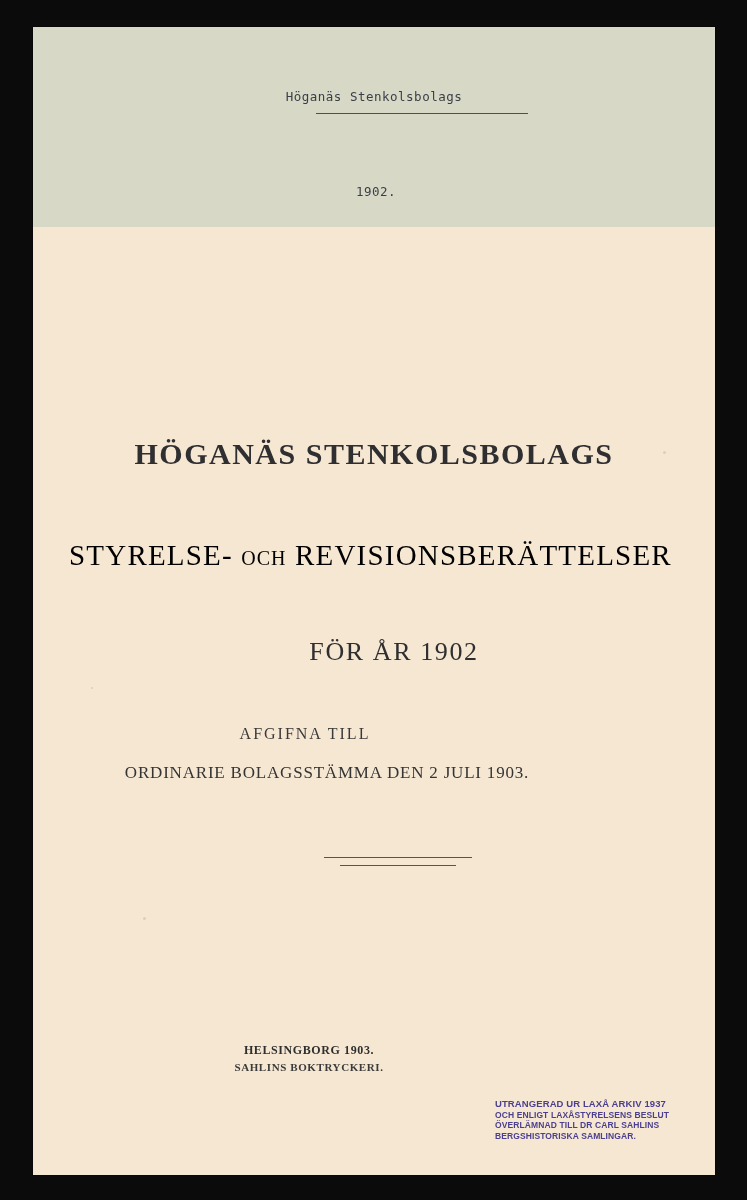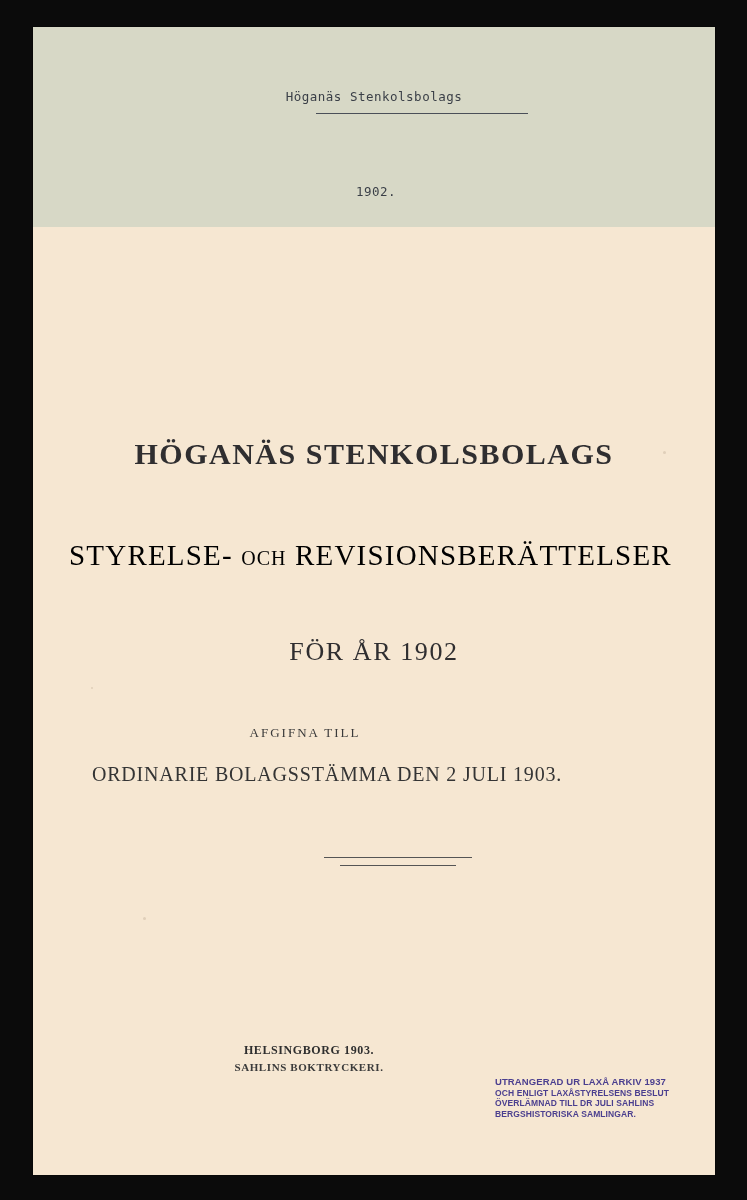--- a/index.html
+++ b/index.html
@@ -121,40 +121,41 @@
 
   .t-year {
     position: absolute;
     left: 0;
     top: 610px;
     width: 682px;
     text-align: center;
     font-size: 26px;
     letter-spacing: 1.6px;
     color: #2f2e30;
+    padding-left: 20px;
   }
 
   .t-afgifna {
     position: absolute;
     left: 0;
     top: 698px;
     width: 544px;
     text-align: center;
-    font-size: 13px;
+    font-size: 16px;
     letter-spacing: 2px;
     color: #3a3a3a;
   }
 
   .t-stamma {
     position: absolute;
     left: 0;
     top: 736px;
     width: 588px;
     text-align: center;
-    font-size: 20px;
+    font-size: 17px;
     letter-spacing: 0.8px;
     color: #343434;
   }
 
   .divider {
     position: absolute;
     left: 291px;
     top: 830px;
     width: 148px;
     height: 0;
@@ -184,21 +185,21 @@
     font-weight: 700;
     letter-spacing: 0.6px;
     margin-top: 3px;
     color: #3b3b3b;
   }
 
   
   .stamp {
     position: absolute;
     left: 462px;
-    top: 1050px;
+    top: 1072px;
     width: 200px;
     color: #4b3f8f;
     font-family: "Liberation Sans", sans-serif;
     font-size: 8.5px;
     line-height: 10.5px;
     font-weight: 700;
     letter-spacing: 0.1px;
   }
   .stamp .ink {
     display: block;
@@ -244,21 +245,21 @@
       <div class="divider second"></div>
 
       <div class="imprint">
         <div class="l1">HELSINGBORG 1903.</div>
         <div class="l2">SAHLINS BOKTRYCKERI.</div>
       </div>
 
       <div class="stamp">
         <span class="ink year-ink">UTRANGERAD UR LAXÅ ARKIV 1937</span>
         <span class="ink">OCH ENLIGT LAXÅSTYRELSENS BESLUT</span>
-        <span class="ink">ÖVERLÄMNAD TILL DR JULI SAHLINS</span>
+        <span class="ink">ÖVERLÄMNAD TILL DR CARL SAHLINS</span>
         <span class="ink">BERGSHISTORISKA SAMLINGAR.</span>
       </div>
 
       <div class="speck" style="left:110px;top:890px;width:3px;height:3px;"></div>
       <div class="speck" style="left:630px;top:424px;width:3px;height:3px;"></div>
       <div class="speck" style="left:58px;top:660px;width:2px;height:2px;"></div>
 
     </div>
 
   </div>

